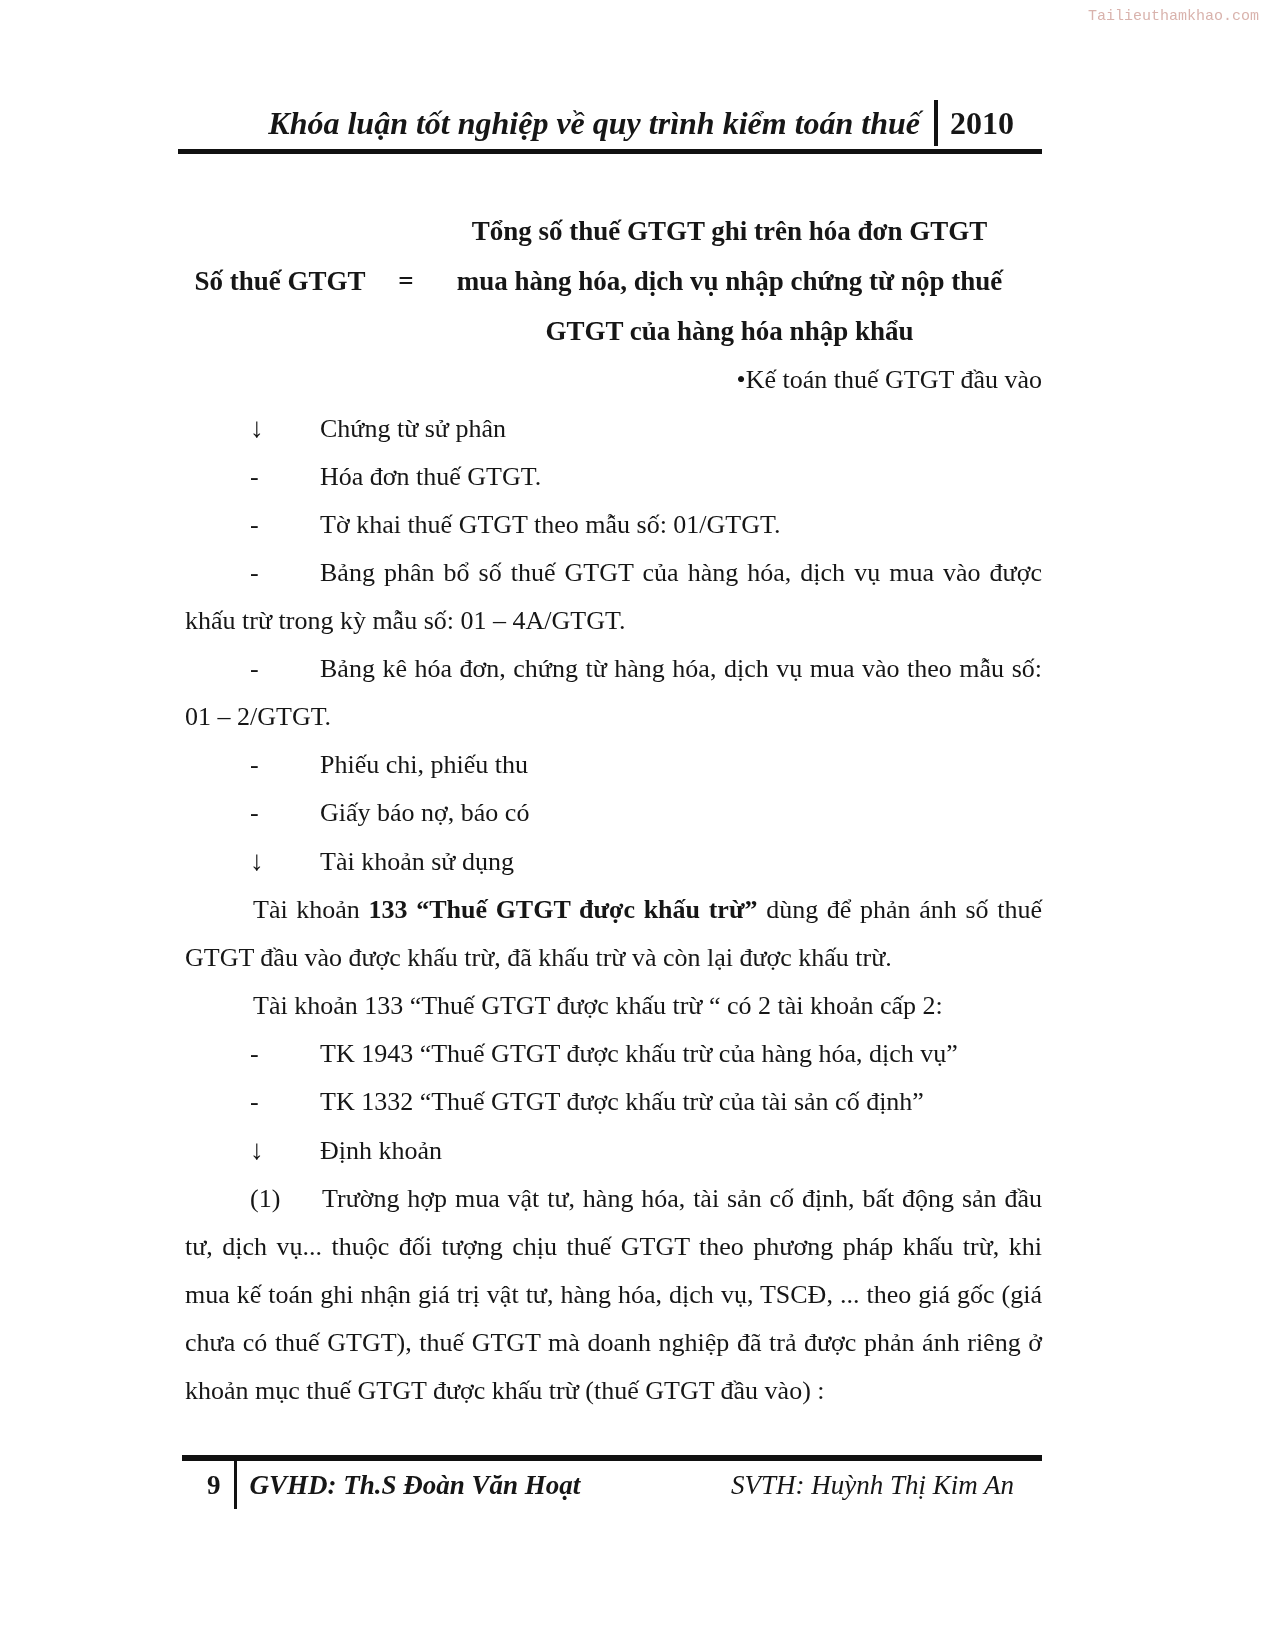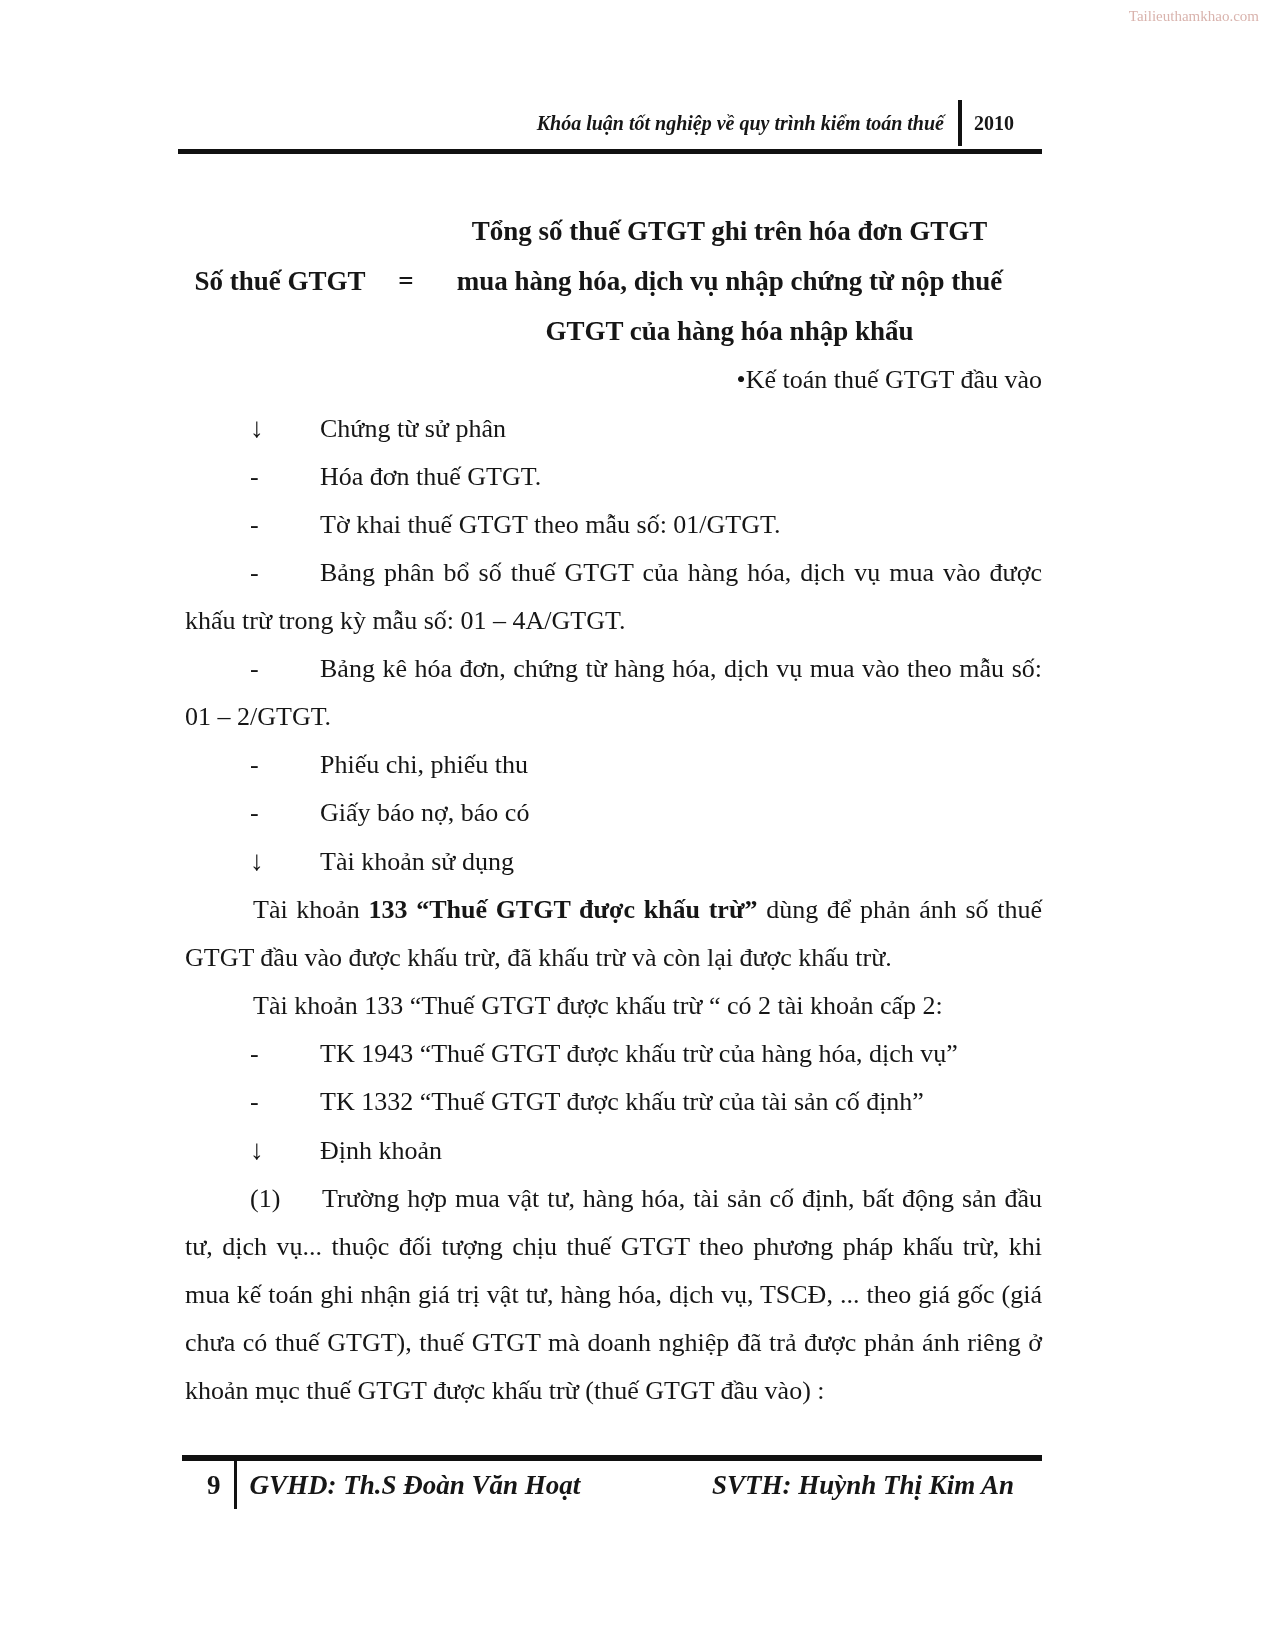--- a/index.html
+++ b/index.html
@@ -3,27 +3,27 @@
 <meta charset="utf-8">
 <style>
   * { margin:0; padding:0; box-sizing:border-box; }
   html, body { background:#ffffff; }
   body {
     width:1275px; height:1650px; position:relative; overflow:hidden;
     font-family:"Liberation Serif", serif; color:#161616;
   }
   .watermark {
     position:absolute; top:8px; right:16px;
-    font-family:Liberation Serif, serif;
+    font-family:Liberation Mono, monospace;
     font-size:15px; color:#d9b3ad;
   }
   .header {
     position:absolute; top:100px; left:185px; width:857px;
     text-align:right; padding-right:28px; white-space:nowrap;
-    font-size:20px;
+    font-size:32px;
   }
   .header-title { font-style:italic; font-weight:bold; padding-right:14px; }
   .header-year {
     font-weight:bold; display:inline-block; line-height:46px;
     border-left:4px solid #111; padding-left:12px;
   }
   .header-rule {
     position:absolute; top:149px; left:178px; width:864px;
     height:5px; background:#111;
   }
@@ -51,21 +51,21 @@
     height:6px; background:#111;
   }
   .footer {
     position:absolute; top:1461px; left:185px; width:857px;
     display:flex; align-items:stretch; line-height:48px; font-size:27px;
     padding-right:28px;
   }
   .page-num { font-weight:bold; padding:0 13px 0 22px; }
   .footer-bar { width:3px; background:#111; margin-right:13px; }
   .footer-left  { font-style:italic; font-weight:bold; }
-  .footer-right { font-style:italic; font-weight:bold; margin-left:auto; }
+  .footer-right { font-style:italic; font-weight:normal; margin-left:auto; }
 </style>
 </head>
 <body>
 
 <div class="page">
 
   <div class="watermark">Tailieuthamkhao.com</div>
 
   <div class="header"><span class="header-title">Khóa luận tốt nghiệp về quy trình kiểm toán thuế</span><span class="header-year">2010</span></div>
   <div class="header-rule"></div>

